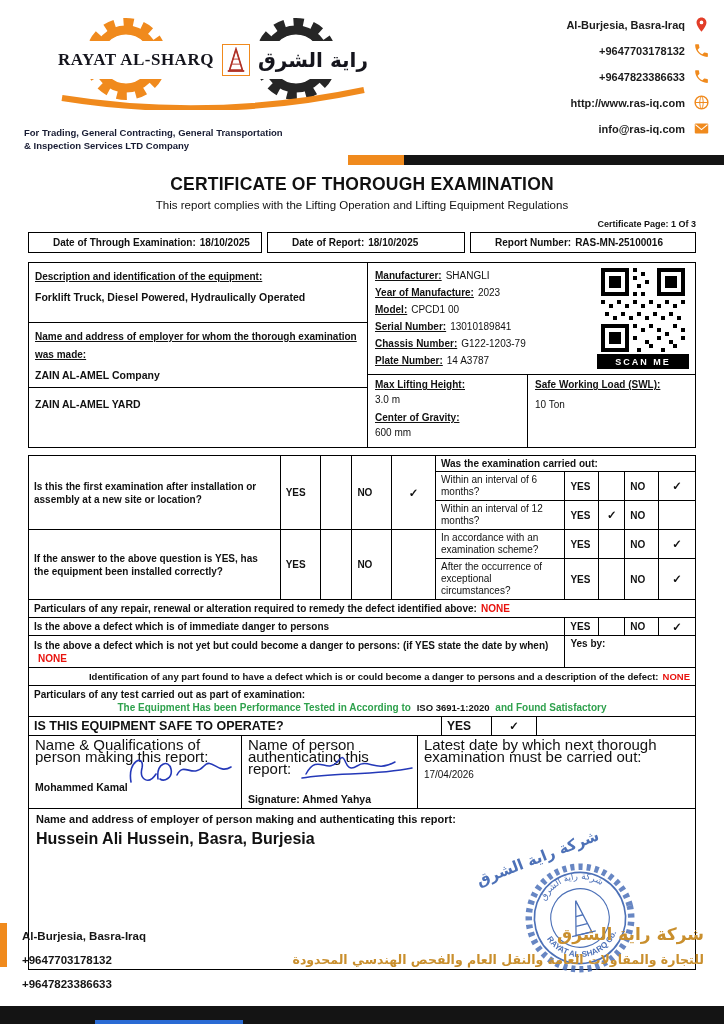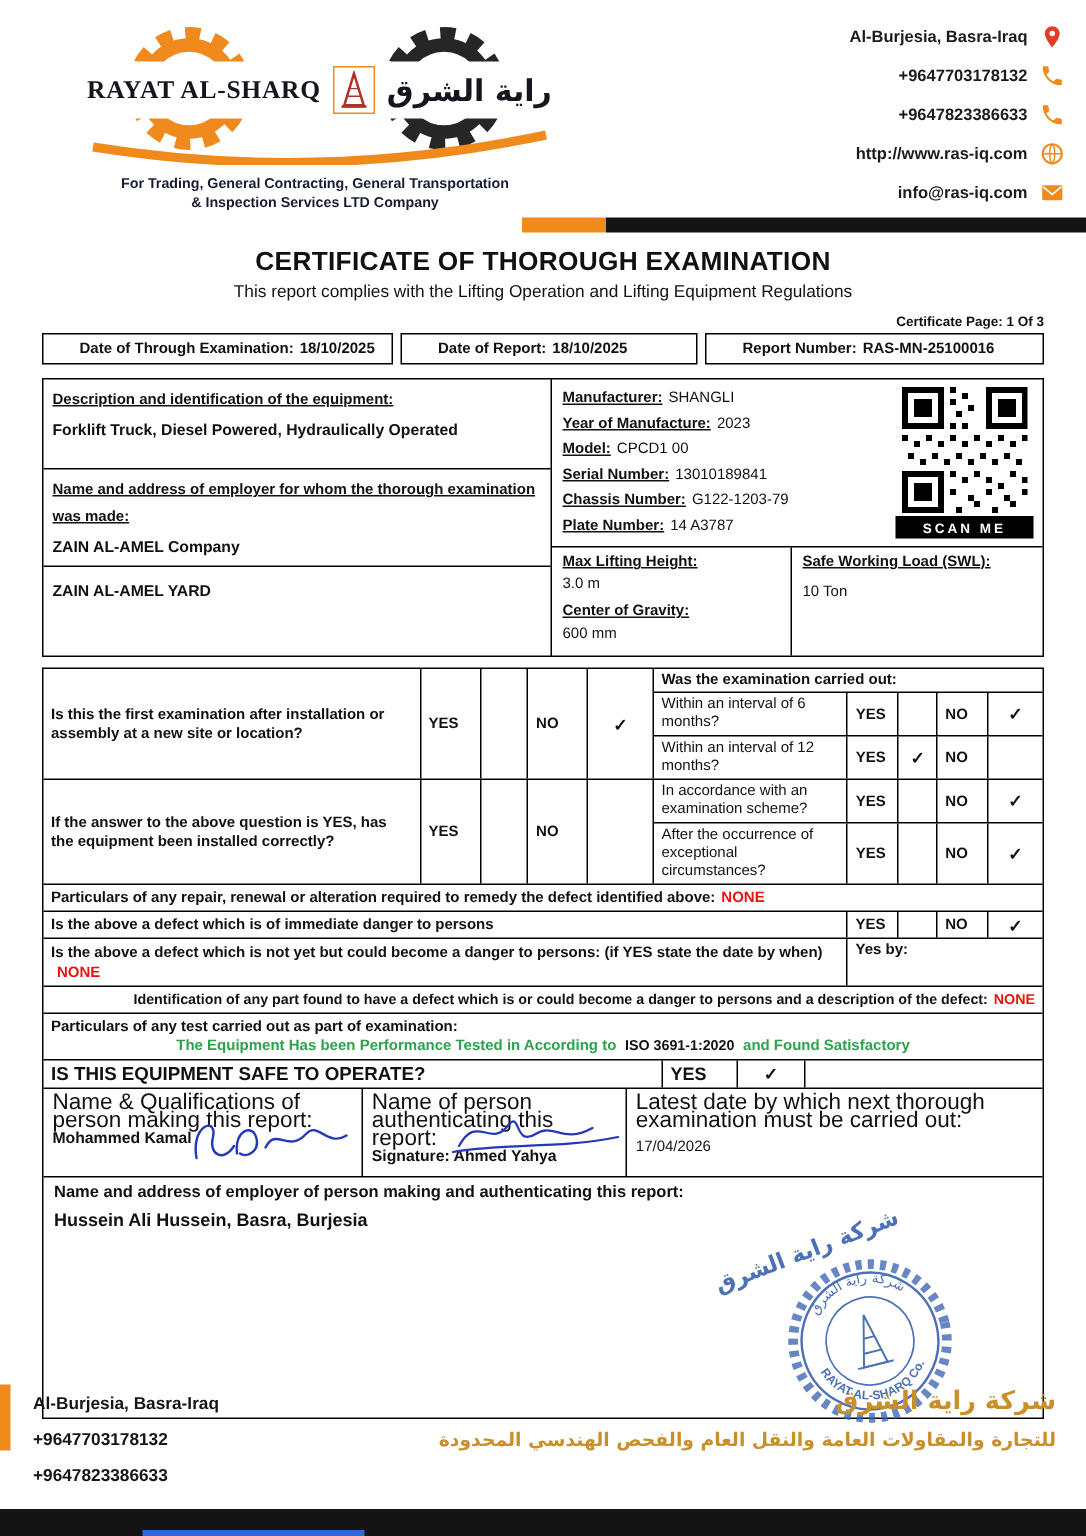--- a/index.html
+++ b/index.html
@@ -14,21 +14,21 @@
   
   .header { display:flex; justify-content:space-between; padding: 8px 14px 0 24px; }
   .logo-wrap { width: 380px; }
   .logo { position: relative; height: 102px; width: 350px; margin-left: 14px; }
   .logo-gears { position:absolute; inset:0; }
   .logo-band { position:absolute; left:0; right:0; top:33px; background:#fff; height:38px;
                display:flex; align-items:center; justify-content:center; gap:8px; }
   .brand-en { font-family:"Liberation Serif", serif; font-weight:bold; font-size:17px; letter-spacing:.5px; color:#15151d; }
   .brand-ar { font-weight:bold; font-size:20px; color:#15151d; }
   .derrick-badge { width:28px; height:32px; background:#fff; border:1px solid #f08a1d; display:flex; align-items:center; justify-content:center; }
-  .tagline { width: 372px; text-align:center; font-size:9.5px; font-weight:bold; color:#181c33; margin-top:6px; line-height:13px; }
+  .tagline { width: 372px; text-align:left; font-size:9.5px; font-weight:bold; color:#181c33; margin-top:16px; line-height:13px; }
 
   .contacts { display:flex; flex-direction:column; gap:9px; padding-top:8px; align-items:flex-end; }
   .contact-row { display:flex; align-items:center; gap:8px; font-size:11px; font-weight:bold; color:#1b1b1b; }
   .cicon { width:17px; height:17px; flex:0 0 auto; }
 
   .header-divider { display:flex; height:10px; margin-top:3px; }
   .hd-space { width: 348px; }
   .hd-orange { width: 56px; background:#f08a1d; }
   .hd-black { flex:1; background:#141414; }
 
@@ -83,28 +83,28 @@
   .w-c8 { width:45px; } .w-e8 { flex:1; }
   .red { color:#e8130e; font-weight:bold; margin-left:4px; }
   .r6 { font-size:9.5px;justify-content:flex-end; }
   .test-row { flex-direction:column; align-items:stretch; padding:2px 5px 3px; }
   .green { color:#2fa14d; font-weight:bold; font-size:10px; }
   .iso { color:#111; font-weight:bold; font-size:9.5px; margin:0 3px; }
   .test-line2 { text-align:center; margin-top:1px; }
   .safe-q { font-weight:bold; font-size:12.5px; }
   .sc { flex-direction:column; align-items:flex-start; position:relative; padding:3px 6px; min-height:58px; }
   .slabel { font-size:15px; line-height:12px; }
-  .sname { font-weight:bold; font-size:10.5px; margin-top:0; }
+  .sname { font-weight:bold; font-size:10.5px; margin-top:18px; }
   .sdate { font-size:10px; margin-top:6px; }
   .sig { position:absolute; pointer-events:none; }
   .sig1 { left:92px; top:16px; }
   .sig2 { left:52px; top:12px; }
   .w-last { flex:1; flex-direction:column; align-items:flex-start; min-height:160px; position:relative; padding:4px 7px; }
   .last-label { font-weight:bold; font-size:11px; }
-  .last-val { font-weight:bold; font-size:12px; margin-top:5px; }
+  .last-val { font-weight:bold; font-size:16px; margin-top:5px; }
 
   
   .stamp { position:absolute; right:26px; top:26px; width:190px; height:140px; opacity:.9; }
   .stamp-ar-big { position:absolute; top:14px; left:-6px; transform:rotate(-21deg); color:#3a62b0;
                   font-size:15px; font-weight:bold; white-space:nowrap; }
   .stamp-svg { position:absolute; right:28px; bottom:-4px; transform:rotate(-14deg); }
 
   
   .footer { position:absolute; left:0; right:0; bottom:0; }
   .footer-accent { position:absolute; left:0; top:8px; width:7px; height:44px; background:#f08a1d; }

